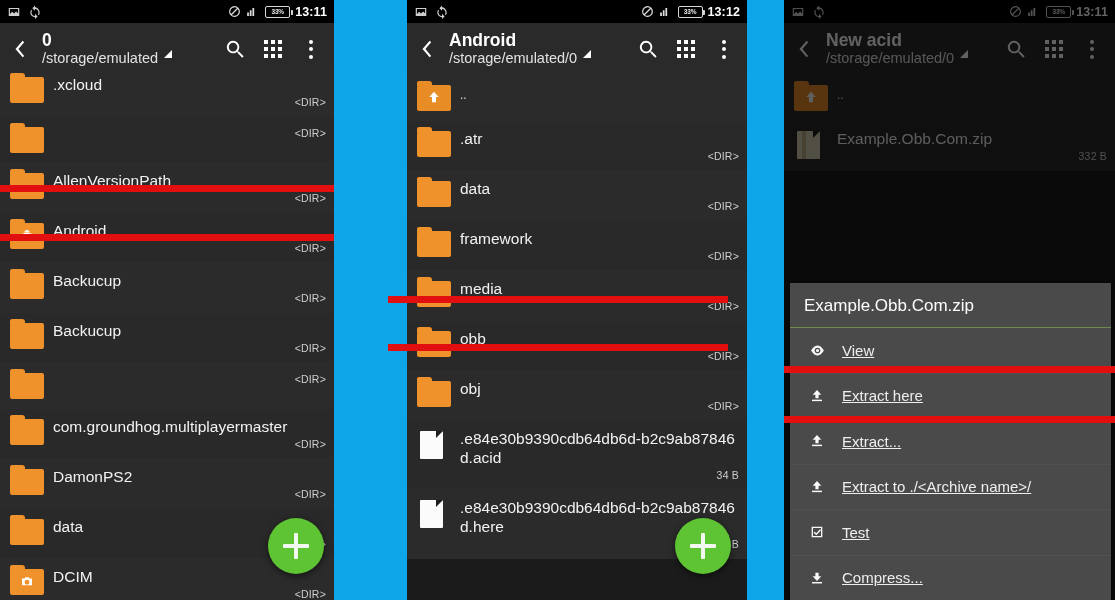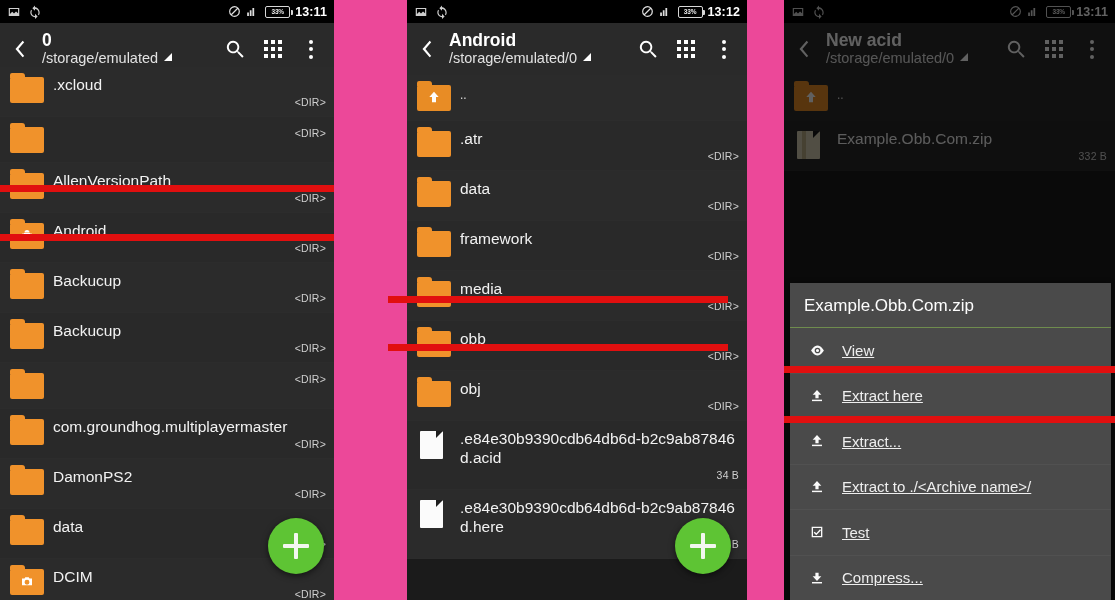--- a/index.html
+++ b/index.html
@@ -6,21 +6,21 @@
   * { box-sizing: border-box; margin: 0; padding: 0; }
   html, body {
     width: 1115px; height: 600px;
     background: #ffffff;
     font-family: "Liberation Sans", sans-serif;
     overflow: hidden;
   }
   #root {
     position: relative;
     width: 1115px; height: 600px;
-    background: #ec4899;
+    background: #0ea5e9;
   }
 
   
   .panel {
     position: absolute;
     top: 0;
     height: 600px;
     background: #1b1b1b;
     overflow: hidden;
   }
@@ -87,21 +87,21 @@
     display: flex; flex-direction: column; justify-content: center;
   }
   .ab-title {
     color: #ffffff;
     font-size: 17.5px;
     font-weight: bold;
     line-height: 19px;
     white-space: nowrap;
     overflow: hidden;
   }
-  .ab-sub-row { display: flex; align-items: center; gap: 6px; }
+  .ab-sub-row { display: flex; align-items: flex-start; gap: 6px; }
   .ab-sub {
     color: #e2e2e2;
     font-size: 14.5px;
     line-height: 17px;
     white-space: nowrap;
   }
   .ab-sub-caret {
     width: 0; height: 0;
     border-left: 8px solid transparent;
     border-bottom: 8px solid #ffffff;

